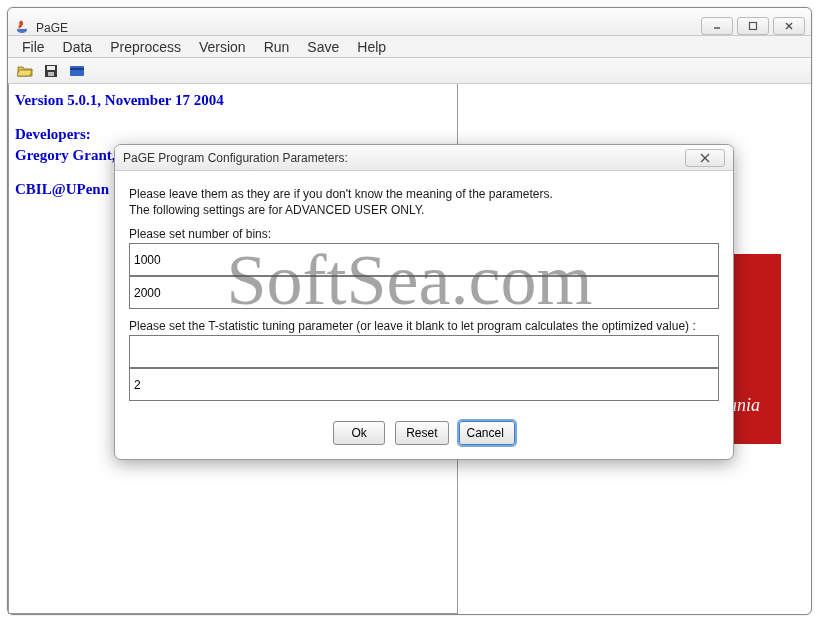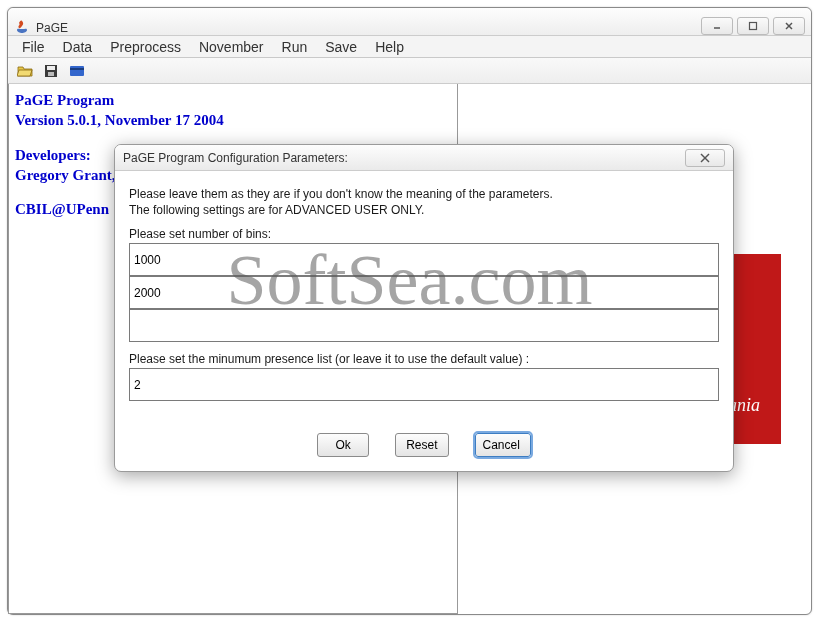--- a/index.html
+++ b/index.html
@@ -161,23 +161,23 @@
     .field-input {
       width: 100%;
       height: 33px;
       border: 1px solid #7a7a7a;
       padding: 1px 4px;
       font-size: 12px;
       background: #fff;
     }
     .dialog-buttons {
       display: flex;
-      gap: 26px;
+      gap: 10px;
       justify-content: center;
-      margin-top: 32px;
+      margin-top: 20px;
     }
     .dlg-btn {
       min-width: 52px;
       height: 24px;
       border: 1px solid #8a8a8a;
       border-radius: 3px;
       background: linear-gradient(#fdfdfd,#e4e4e4);
       font-size: 12px;
       cursor: pointer;
       padding: 0 10px;
@@ -218,21 +218,21 @@
             <line x1="8" y1="2" x2="2" y2="8" stroke="#555" stroke-width="1.5"></line>
           </svg>
         </div>
     </div>
   </div>
 
   <div class="menubar">
     <span class="menu-item">File</span>
     <span class="menu-item">Data</span>
     <span class="menu-item">Preprocess</span>
-    <span class="menu-item">November</span>
+    <span class="menu-item">Version</span>
     <span class="menu-item">Run</span>
     <span class="menu-item">Save</span>
     <span class="menu-item">Help</span>
   </div>
 
   <div class="toolbar">
     <span class="tool-icon">
       <svg width="16" height="14" viewBox="0 0 16 14">
           <path d="M1 3h5l1 2h8v7H1z" fill="#e6c74a" stroke="#8a6a10" stroke-width="0.8"></path>
           <path d="M2 6h13l-2 6H0z" fill="#f2da72" stroke="#8a6a10" stroke-width="0.8"></path>
@@ -248,21 +248,20 @@
     <span class="tool-icon">
       <svg width="16" height="12" viewBox="0 0 16 12">
           <rect x="1" y="1" width="14" height="10" rx="1" fill="#3366cc"></rect>
           <rect x="1" y="3" width="14" height="2" fill="#1a3d80"></rect>
         </svg>
     </span>
   </div>
 
   <div class="content">
     <div class="left-panel">
-      <div class="info-text">PaGE Program</div>
       <div class="info-text">Version 5.0.1, November 17 2004</div>
       <br>
       <div class="info-text">Developers:</div>
       <div class="info-text">Gregory Grant,</div>
       <br>
       <div class="info-text">CBIL@UPenn</div>
     </div>
   </div>
 
   <div class="red-block">
@@ -283,23 +282,23 @@
   <div class="dialog-body">
     <p>Please leave them as they are if you don't know the meaning of the parameters.</p>
     <p>The following settings are for ADVANCED USER ONLY.</p>
 
     <div class="form-section">
       <label class="field-label">Please set number of bins:</label>
       <input class="field-input" type="text" value="1000" style="">
 
       <input class="field-input" type="text" value="2000" style="">
 
+      <label class="field-label">Please set the T-statistic tuning parameter (or leave it blank to let program calculates the optimized value) :</label>
       <input class="field-input" type="text" value="" style="">
 
-      <label class="field-label">Please set the minumum presence list (or leave it to use the default value) :</label>
       <input class="field-input" type="text" value="2" style="">
     </div>
 
     <div class="dialog-buttons">
       <button class="dlg-btn">Ok</button>
       <button class="dlg-btn">Reset</button>
       <button class="dlg-btn focused">Cancel</button>
     </div>
   </div>
 </div>

